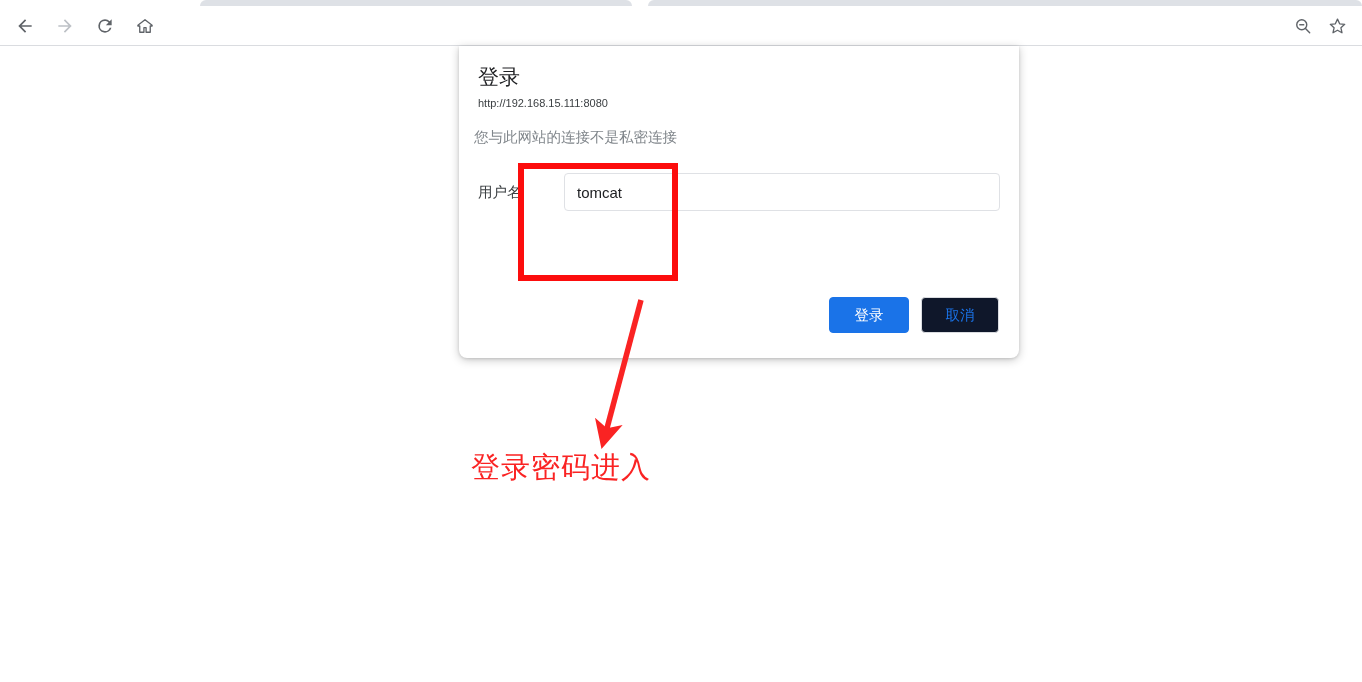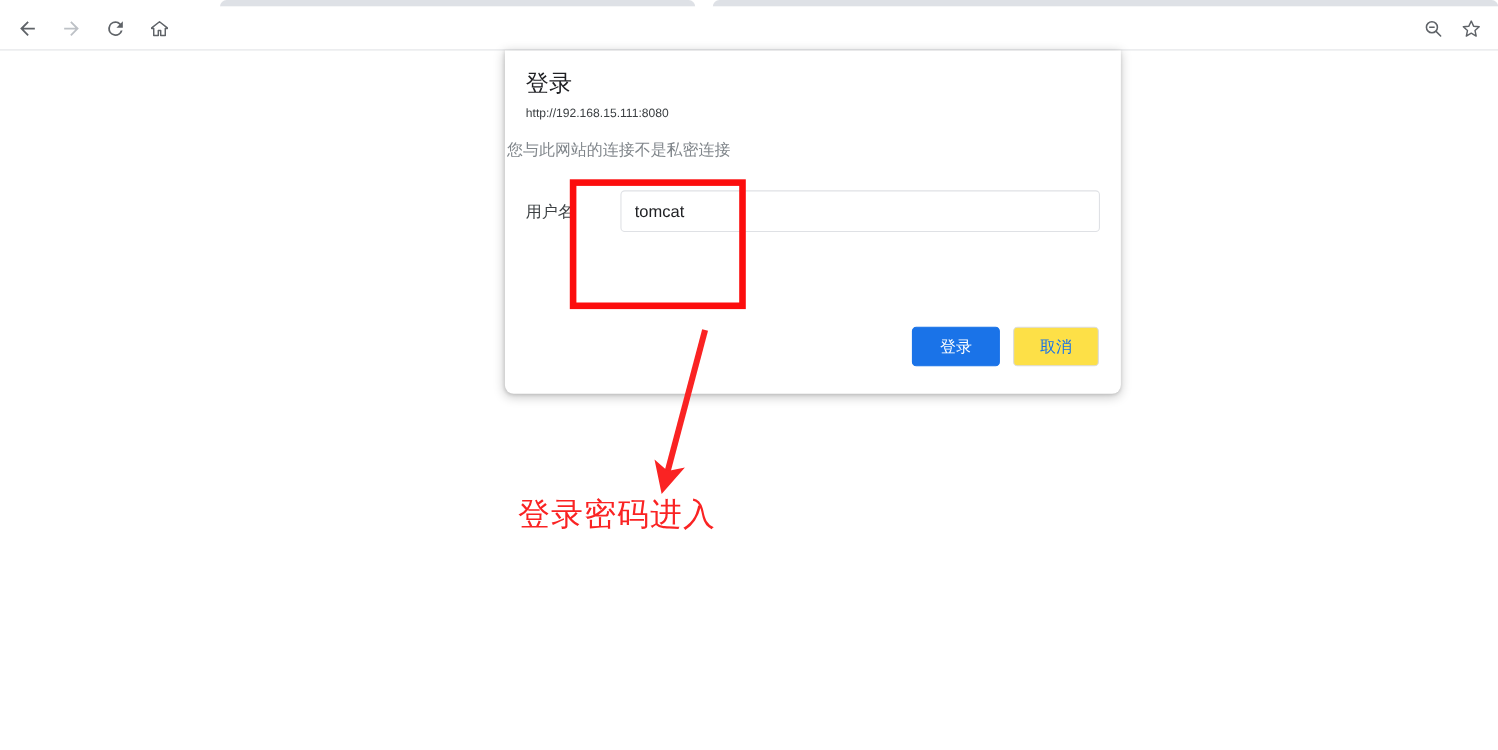--- a/index.html
+++ b/index.html
@@ -149,21 +149,21 @@
   #dialog-origin {
     position: absolute;
     left: 19px;
     top: 48px;
     font-size: 11px;
     color: #3c4043;
     line-height: 19px;
   }
   #dialog-security-note {
     position: absolute;
-    left: 2px;
+    left: 15px;
     top: 82px;
     font-size: 14.5px;
     color: #80868b;
     line-height: 19px;
   }
 
   .field-row {
     position: absolute;
     left: 19px;
     width: 522px;
@@ -222,21 +222,21 @@
     cursor: default;
   }
   #login-button {
     background: #1a73e8;
     color: #ffffff;
     border: 1px solid #1a73e8;
     width: 80px;
     margin-right: 12px;
   }
   #cancel-button {
-    background: #fde047;
+    background: #0f172a;
     color: #1a73e8;
     border: 1px solid #dadce0;
     width: 78px;
   }
 
   
   #annotation-layer {
     position: absolute;
     left: 0; top: 0;
     width: 1362px;

